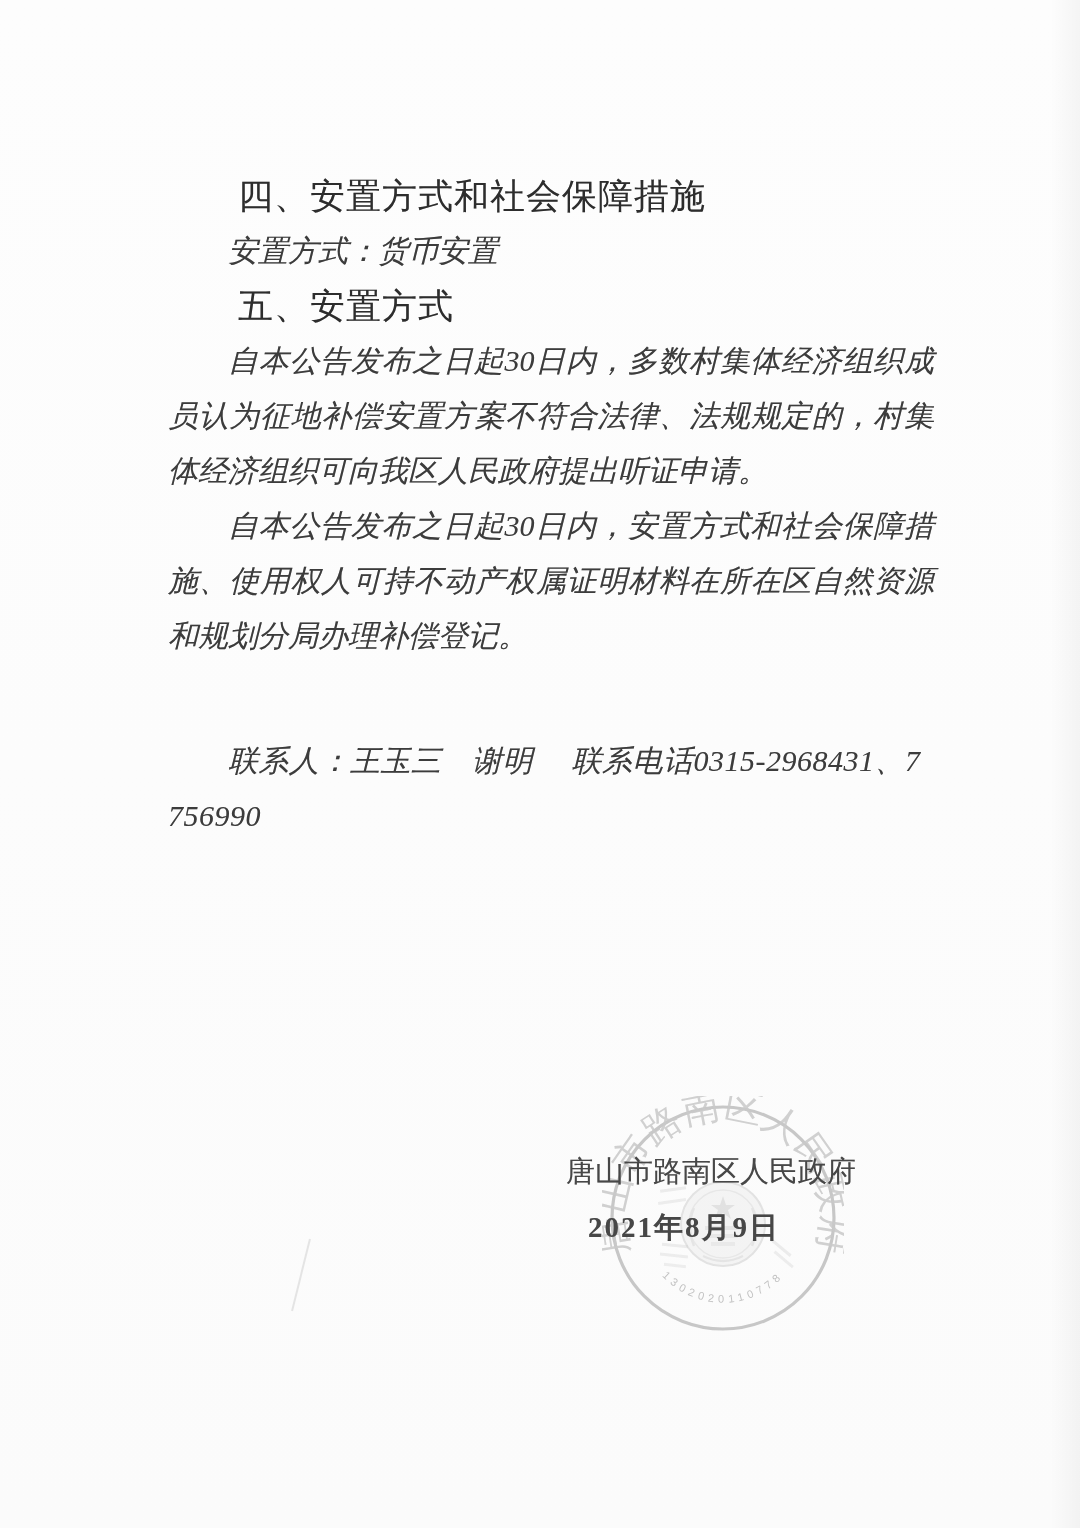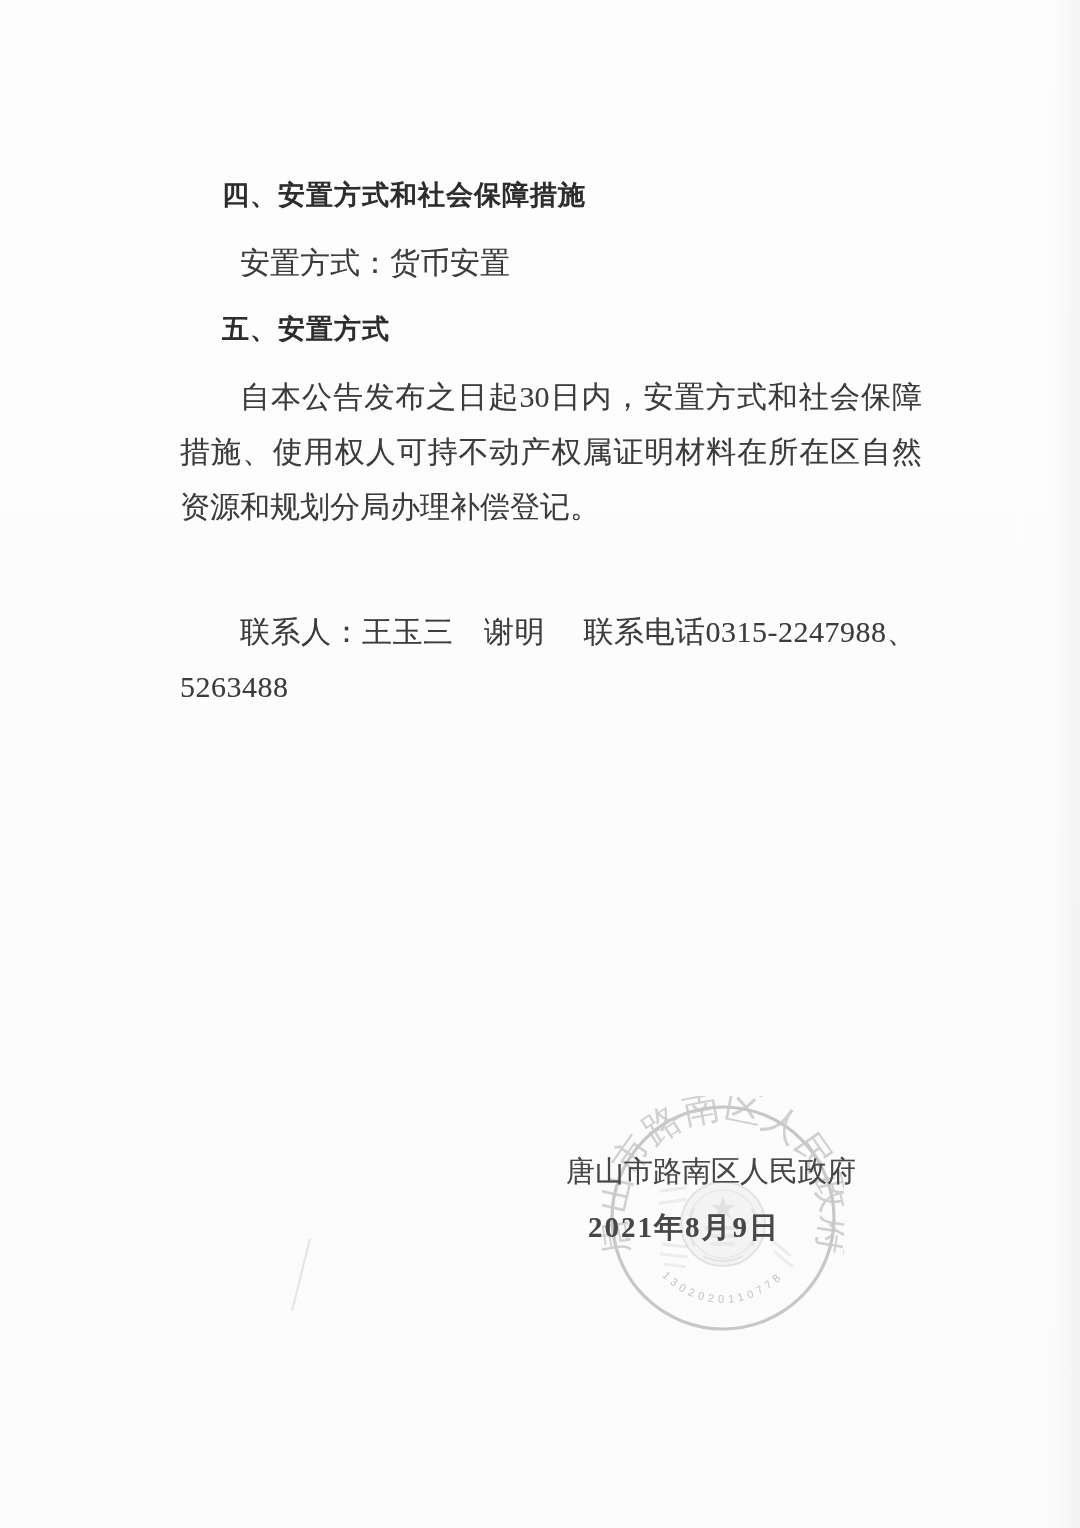--- a/index.html
+++ b/index.html
@@ -31,29 +31,30 @@
     position: absolute;
     left: 168px;
     top: 168px;
     width: 766px;
     font-size: 30px;
     line-height: 55px;
     color: #3c3c3c;
     text-shadow: 0 0 0.6px rgba(70,70,70,0.35);
   }
   .doc-body p {
-    margin: 12px;
+    margin: 0;
     text-align: justify;
     text-indent: 2em;
     word-break: break-all;
+    font-style: italic;
   }
   .doc-heading {
     font-family: "Liberation Sans", sans-serif;
-    font-weight: 700;
-    font-size: 27px;
+    font-weight: 400;
+    font-size: 35px;
     line-height: 55px;
     margin: 0;
     text-indent: 2em;
     color: #2d2d2d;
     letter-spacing: 1px;
   }
   .contact-line {
     margin-top: 70px !important;
     text-align: left !important;
     letter-spacing: 0.5px;
@@ -107,25 +108,26 @@
 <div class="page">
 
   <div class="doc-body">
     <h2 class="doc-heading">四、安置方式和社会保障措施</h2>
 
     <p>安置方式：货币安置</p>
 
 
     <h2 class="doc-heading">五、安置方式</h2>
 
+    <p>自本公告发布之日起30日内，多数村集体经济组织成员认为征地补偿安置方案不符合法律、法规规定的，村集体经济组织可向我区人民政府提出听证申请。</p>
 
     <p>自本公告发布之日起30日内，安置方式和社会保障措施、使用权人可持不动产权属证明材料在所在区自然资源和规划分局办理补偿登记。</p>
 
 
-    <p class="contact-line">联系人：王玉三　谢明　 联系电话0315-2247988、5263488</p>
+    <p class="contact-line">联系人：王玉三　谢明　 联系电话0315-2968431、7756990</p>
   </div>
 
   <svg class="seal" viewBox="0 0 242 244" xmlns="http://www.w3.org/2000/svg">
     <defs>
       <path id="sealArcPath" d="M 30.5 162 A 99 99 0 1 1 211.5 162" fill="none"></path>
       <path id="sealSerialPath" d="M 49 165 A 83 83 0 0 0 193 165" fill="none"></path>
     </defs>
 
     <circle cx="121" cy="122" r="111" fill="none" stroke="#b3b3b3" stroke-width="3.2" opacity="0.8"></circle>
 

